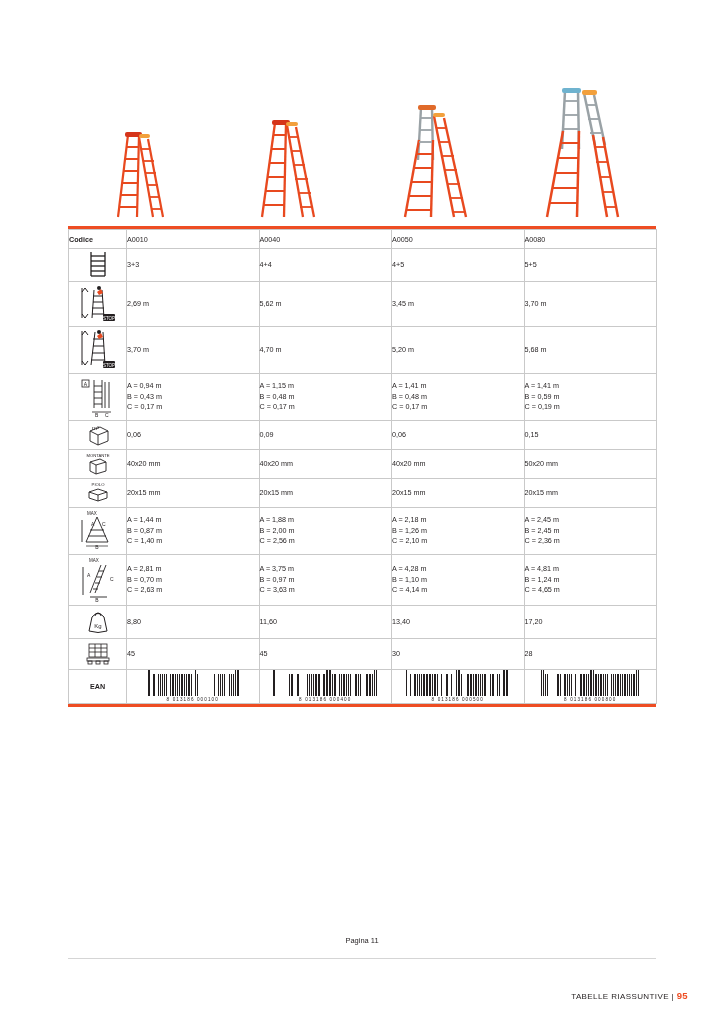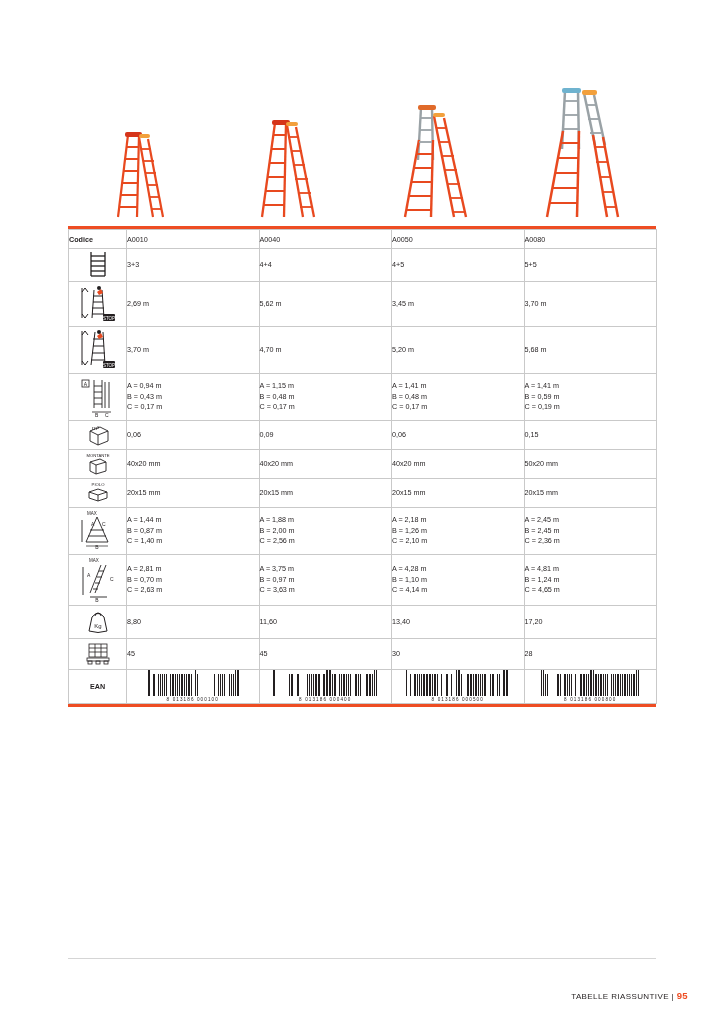--- a/index.html
+++ b/index.html
@@ -813,19 +813,20 @@
             </div>
           </td>
         </tr>
 
       </tbody>
     </table>
 
     <div class="botbar"></div>
   </div>
 
+  <div class="page-num">Pagina 11</div>
   <div class="footer-rule"></div>
   <div class="footer-right">
     <span>TABELLE RIASSUNTIVE |</span>
     <span class="pg">95</span>
   </div>
 
 </div>
 
 </body></html>

